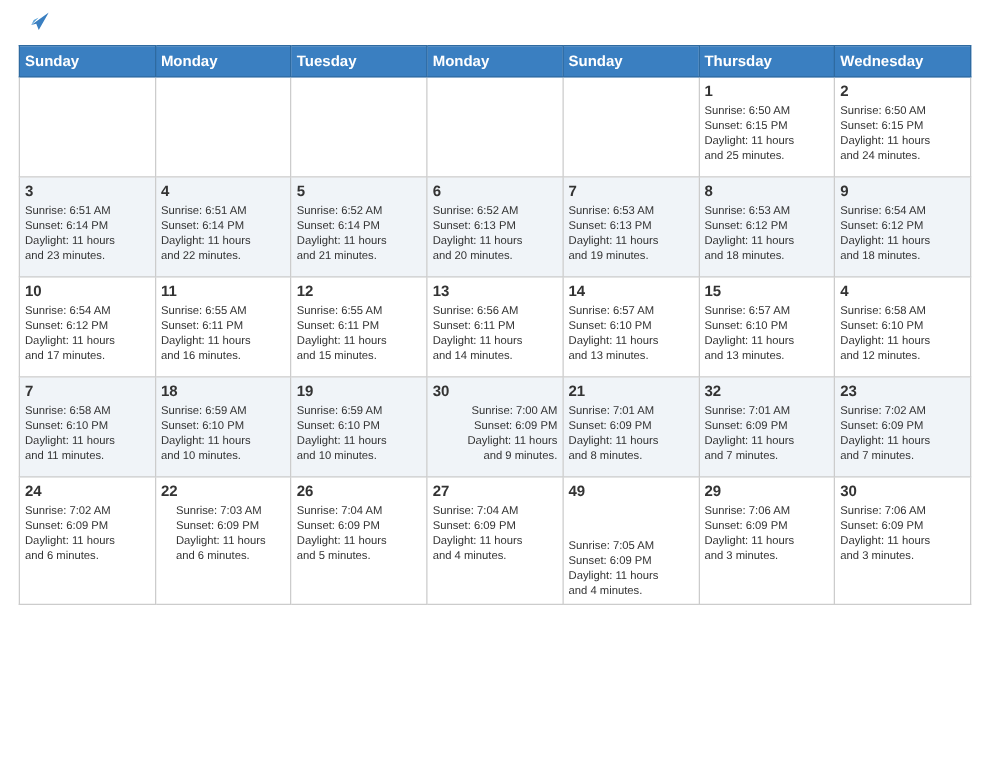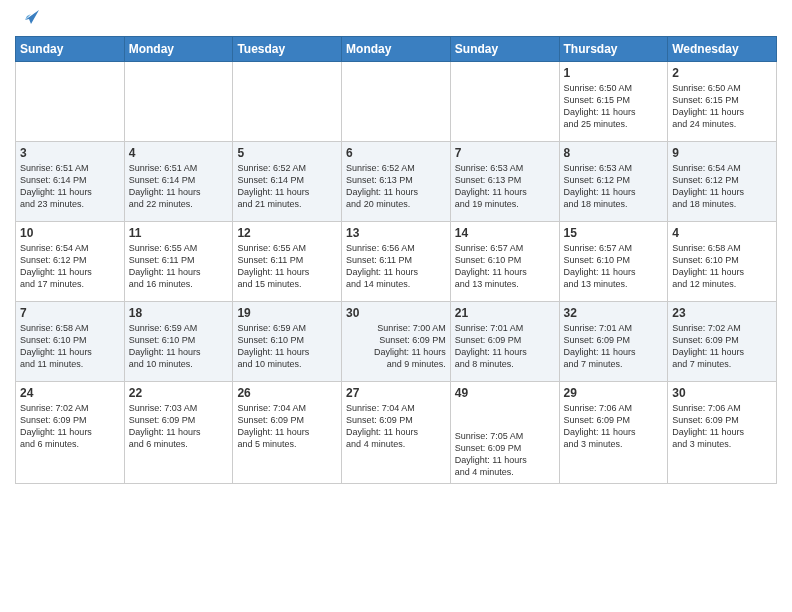--- a/index.html
+++ b/index.html
@@ -306,21 +306,21 @@
         <tr>
           <td>
             <span class="day-number">24</span>
             <div class="day-info" style="white-space: pre-line;">Sunrise: 7:02 AM
 Sunset: 6:09 PM
 Daylight: 11 hours
 and 6 minutes.</div>
           </td>
           <td>
             <span class="day-number">22</span>
-            <div class="day-info" style="white-space: pre-line;">Sunrise: 7:03 AM
+            <div class="day-info" style="white-space: pre-line; margin-left: 12px;">Sunrise: 7:03 AM
 Sunset: 6:09 PM
 Daylight: 11 hours
 and 6 minutes.</div>
           </td>
           <td>
             <span class="day-number">26</span>
             <div class="day-info" style="white-space: pre-line;">Sunrise: 7:04 AM
 Sunset: 6:09 PM
 Daylight: 11 hours
 and 5 minutes.</div>

